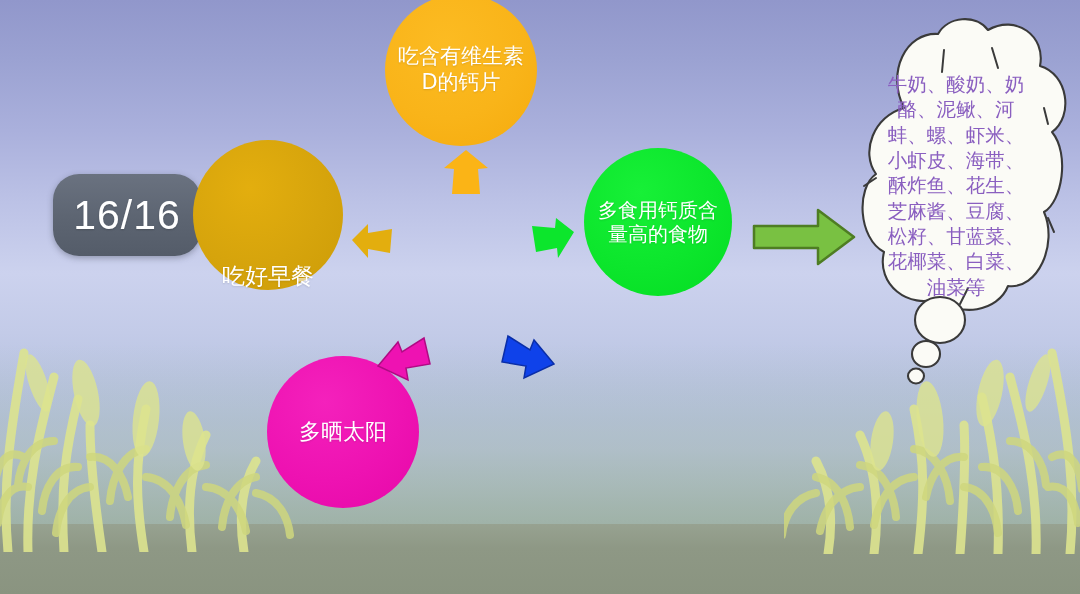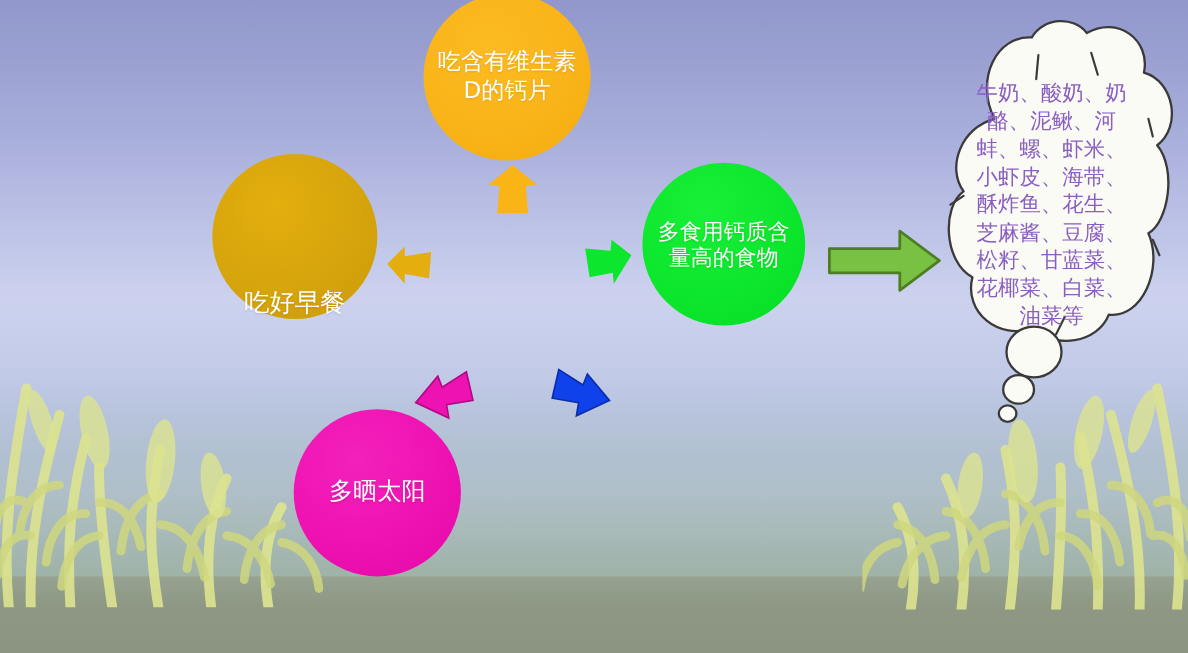--- a/index.html
+++ b/index.html
@@ -78,21 +78,21 @@
     background:radial-gradient(circle at 38% 30%,#f50f7c 0%,#eb0b74 55%,#e0046b 100%);
     font-size:38px;letter-spacing:2px;
   }
   .b-green{
     left:584px;top:148px;width:148px;height:148px;
     background:radial-gradient(circle at 38% 30%,#17f037 0%,#0ce62c 55%,#04dd22 100%);
     font-size:20px;
     text-align:center;
   }
   .b-sun{
-    left:267px;top:372px;width:152px;height:152px;
+    left:267px;top:356px;width:152px;height:152px;
     background:radial-gradient(circle at 38% 30%,#f421bc 0%,#ee12b2 55%,#e607a8 100%);
     font-size:22px;
   }
   .b-sport{
     left:508px;top:366px;width:152px;height:152px;
     background:radial-gradient(circle at 38% 30%,#1a4ef0 0%,#0f42ea 55%,#0536e0 100%);
     font-size:21px;
   }
   .bubble .txt{display:block;width:100%;}
 
@@ -176,20 +176,23 @@
       <path d="M32 154 C 10 158, 0 178, -2 196"></path>
     </g>
     <g fill="#dde48f" opacity=".8">
       <ellipse cx="206" cy="54" rx="12" ry="34" transform="rotate(12 206 54)"></ellipse>
       <ellipse cx="146" cy="80" rx="13" ry="38" transform="rotate(-6 146 80)"></ellipse>
       <ellipse cx="98" cy="102" rx="11" ry="30" transform="rotate(8 98 102)"></ellipse>
       <ellipse cx="254" cy="44" rx="9" ry="30" transform="rotate(18 254 44)"></ellipse>
     </g>
   </svg>
 
+  <div class="badge">
+    <span>16/16</span>
+  </div>
 
   <div class="bubble b-breakfast">
     <span class="txt">吃好早餐</span>
   </div>
 
   <div class="bubble b-vitd">
     <span class="txt">吃含有维生素D的钙片</span>
   </div>
 
 

